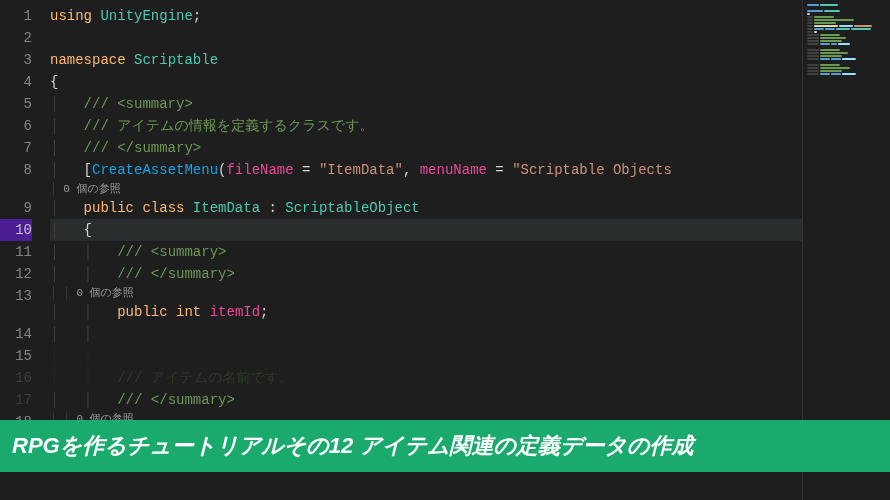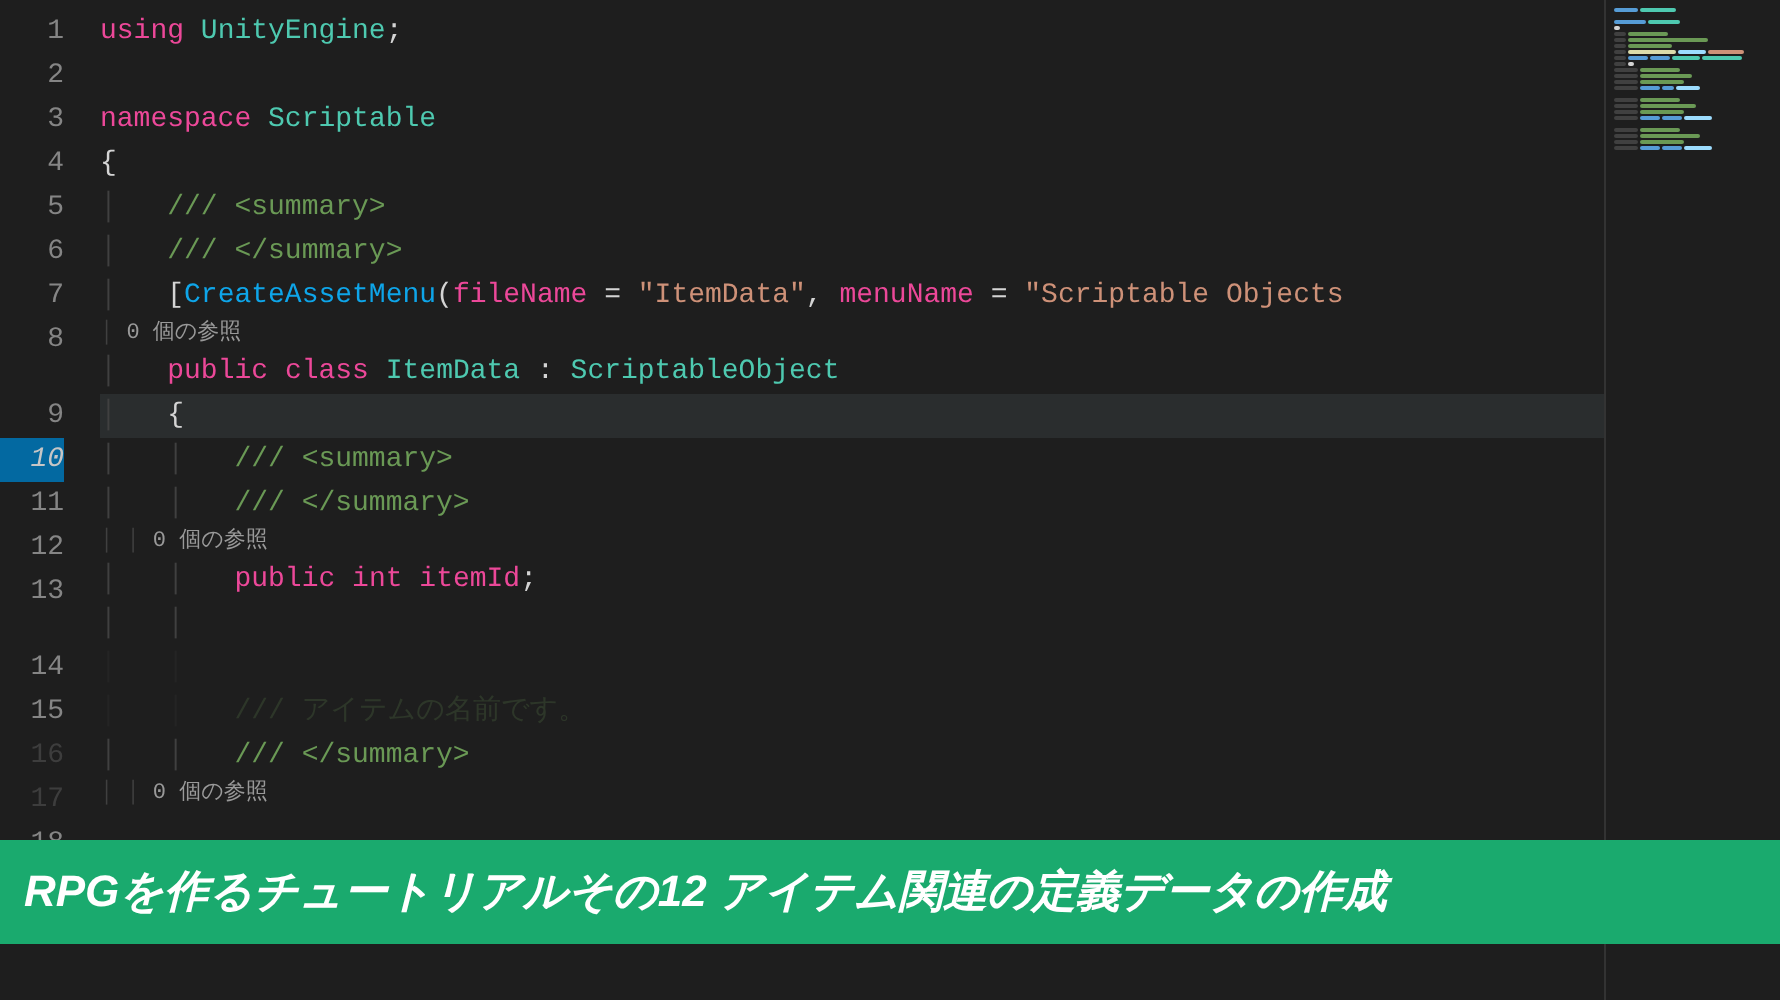--- a/index.html
+++ b/index.html
@@ -27,22 +27,21 @@
       padding-right: 18px;
       color: #858585;
       user-select: none;
     }
     .gutter .line-num {
       height: 22px;
       line-height: 22px;
     }
     .gutter .line-num.current {
       color: #c6c6c6;
-      background: #0369a1;
-      font-style: italic;
+      background: #4c1d95;
     }
     .gutter .codelens-gap {
       height: 16px;
     }
     .code {
       flex: 1;
       padding-top: 5px;
       position: relative;
     }
     .code-line {
@@ -56,21 +55,21 @@
     .codelens {
       height: 16px;
       line-height: 16px;
       font-size: 11px;
       color: #999999;
       padding-left: 0;
     }
     .indent-guide {
       color: #404040;
     }
-    .keyword { color: #ec4899; }
+    .keyword { color: #fdba74; }
     .class-name { color: #4ec9b0; }
     .namespace-name { color: #4ec9b0; margin-top: 24px; }
     .method { color: #0ea5e9; }
     .variable { color: #ec4899; }
     .string { color: #ce9178; }
     .punct { color: #d4d4d4; }
     .comment { color: #6a9955; }
     .minimap {
       position: absolute;
       right: 0;
@@ -137,20 +136,21 @@
     <div class="line-num">18</div>
     <div class="codelens-gap"></div>
   </div>
 
   <div class="code">
     <div class="code-line"><span class="keyword">using</span><span> </span><span class="namespace-name">UnityEngine</span><span class="punct">;</span></div>
     <div class="code-line"></div>
     <div class="code-line"><span class="keyword">namespace</span><span> </span><span class="namespace-name">Scriptable</span></div>
     <div class="code-line"><span class="punct">{</span></div>
     <div class="code-line"><span class="indent-guide">│   </span><span class="comment">/// &lt;summary&gt;</span></div>
+    <div class="code-line"><span class="indent-guide">│   </span><span class="comment">/// アイテムの情報を定義するクラスです。</span></div>
     <div class="code-line"><span class="indent-guide">│   </span><span class="comment">/// &lt;/summary&gt;</span></div>
     <div class="code-line"><span class="indent-guide">│   </span><span class="punct">[</span><span class="method">CreateAssetMenu</span><span class="punct">(</span><span class="variable">fileName</span><span class="punct"> = </span><span class="string">"ItemData"</span><span class="punct">, </span><span class="variable">menuName</span><span class="punct"> = </span><span class="string">"Scriptable Objects</span></div>
     <div class="codelens"><span class="indent-guide">│    </span><span>0 個の参照</span></div>
     <div class="code-line"><span class="indent-guide">│   </span><span class="keyword">public</span><span> </span><span class="keyword">class</span><span> </span><span class="class-name">ItemData</span><span> </span><span class="punct">:</span><span> </span><span class="class-name">ScriptableObject</span></div>
     <div class="code-line current"><span class="indent-guide">│   </span><span class="punct">{</span></div>
     <div class="code-line"><span class="indent-guide">│   │   </span><span class="comment">/// &lt;summary&gt;</span></div>
     <div class="code-line"><span class="indent-guide">│   │   </span><span class="comment">/// &lt;/summary&gt;</span></div>
     <div class="codelens"><span class="indent-guide">│   │    </span><span>0 個の参照</span></div>
     <div class="code-line"><span class="indent-guide">│   │   </span><span class="keyword">public</span><span> </span><span class="keyword">int</span><span> </span><span class="variable">itemId</span><span class="punct">;</span></div>
     <div class="code-line"><span class="indent-guide">│   │</span></div>

